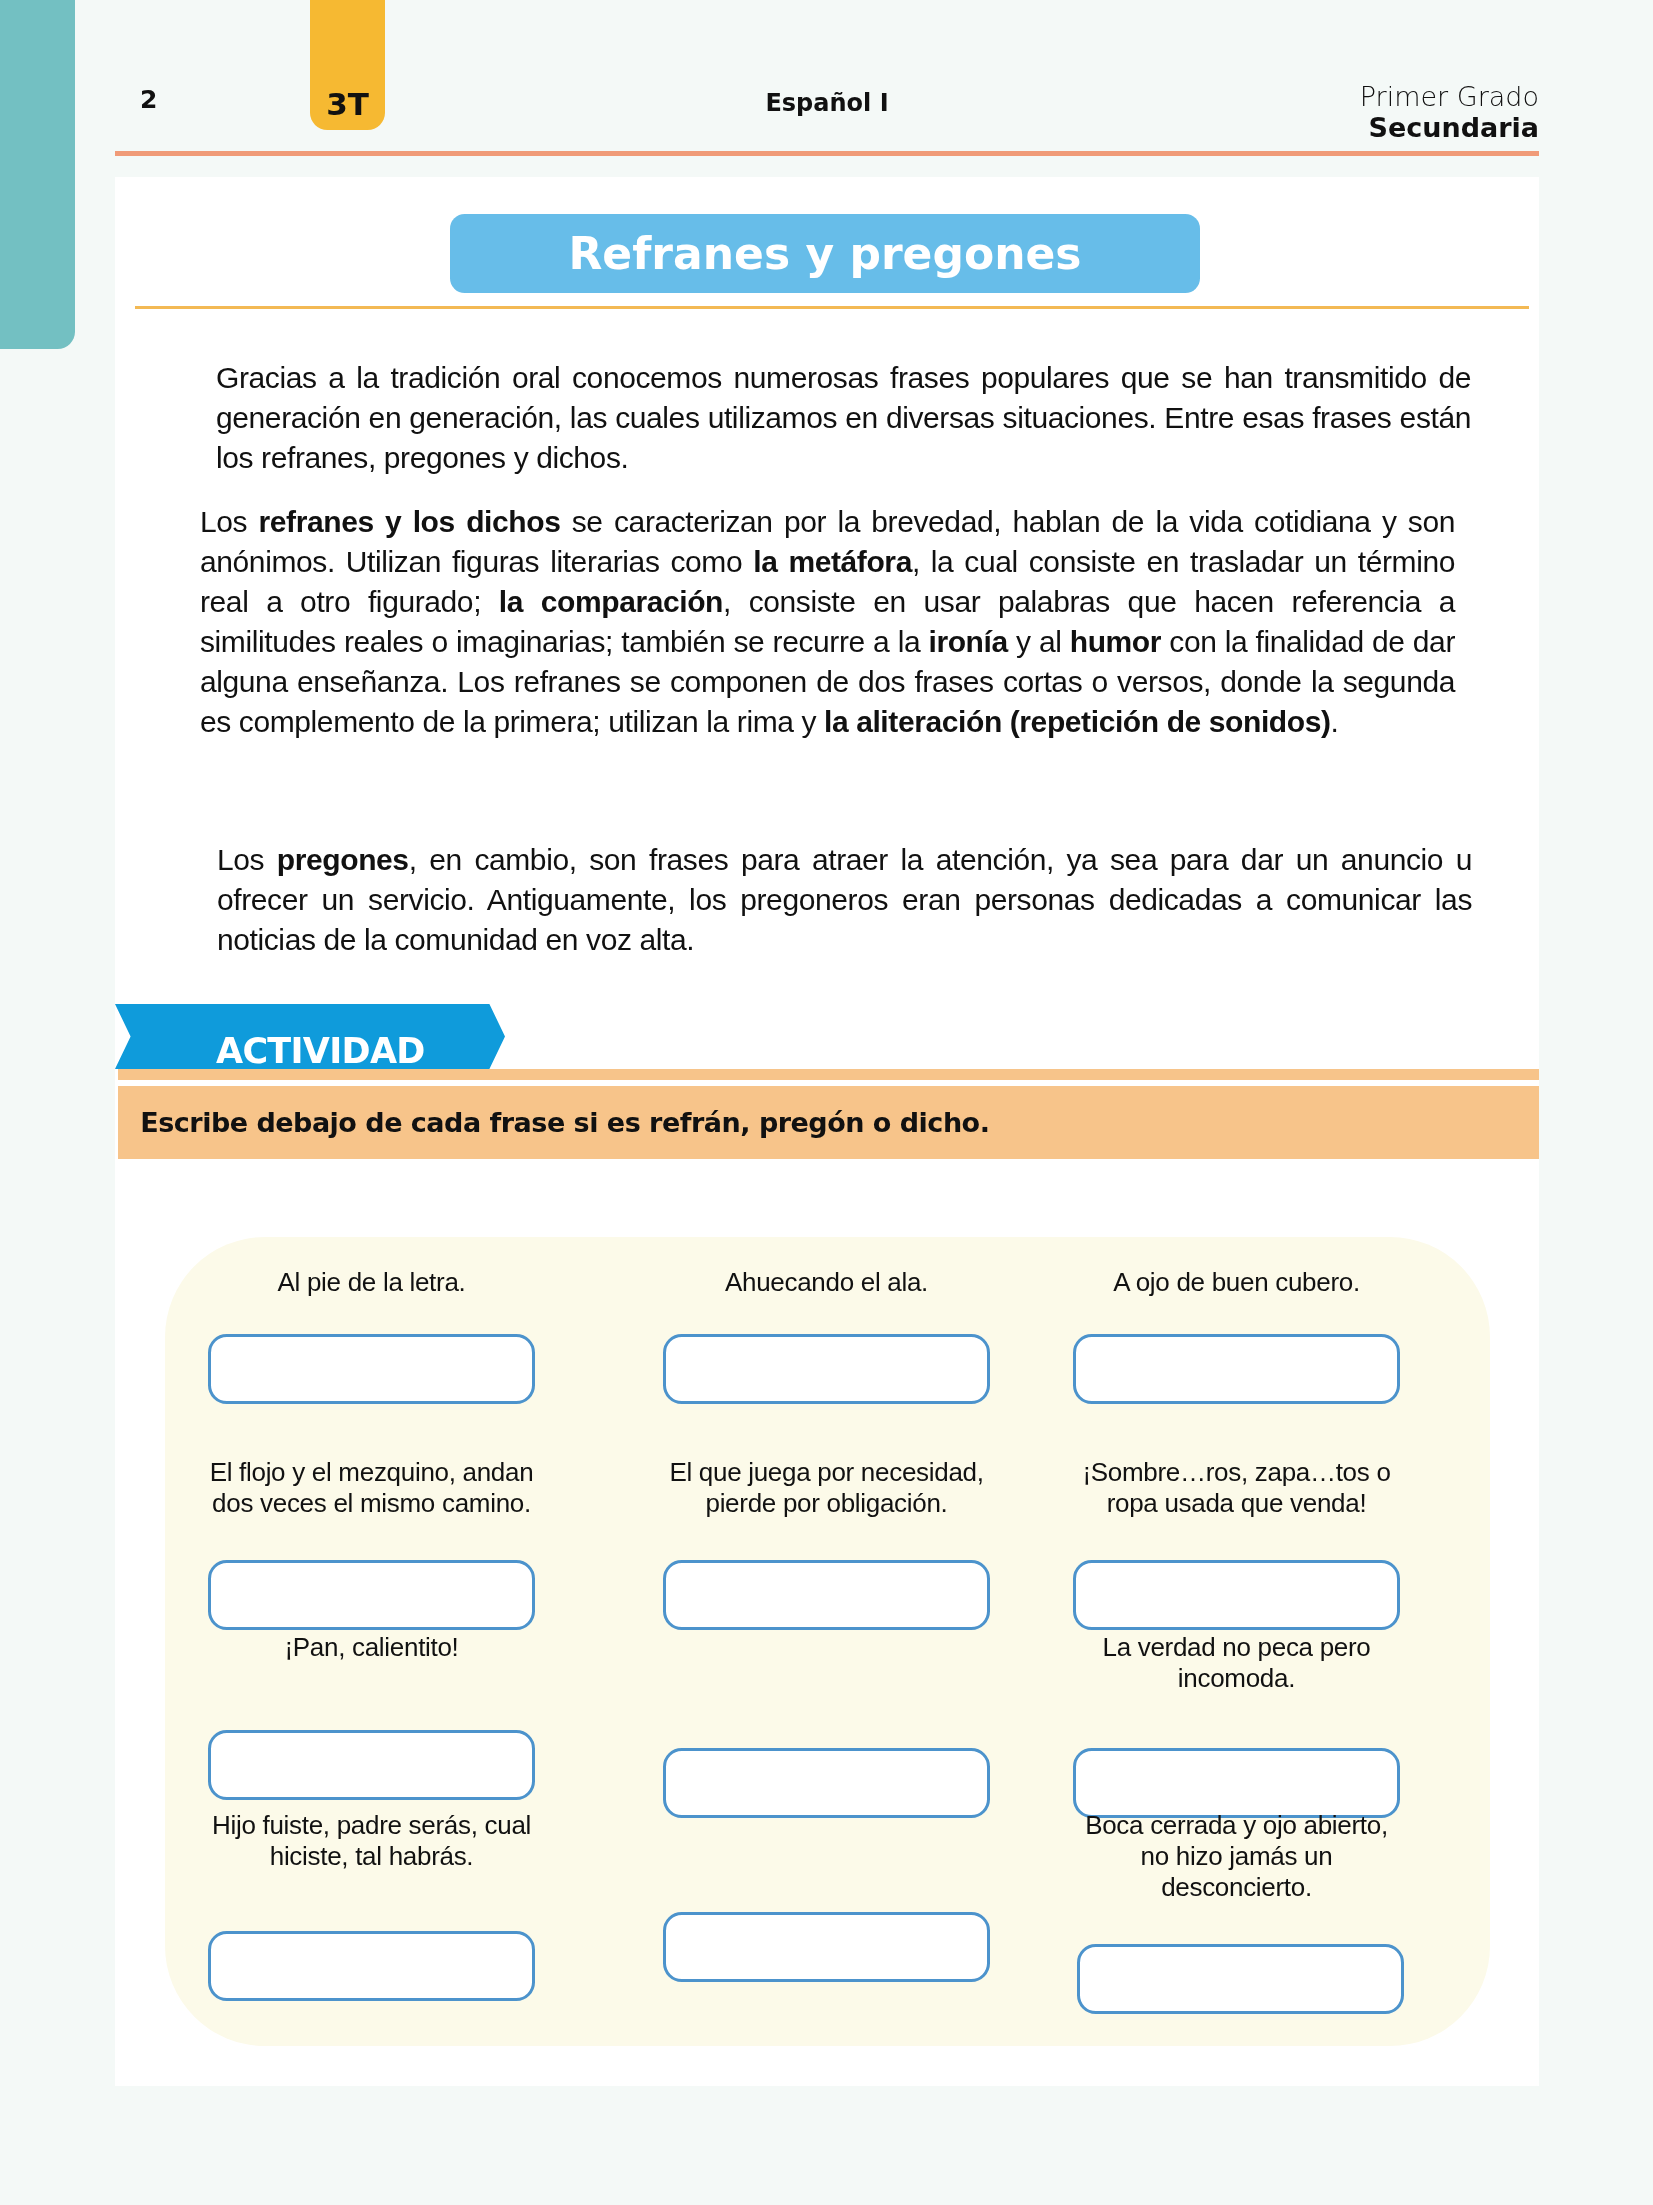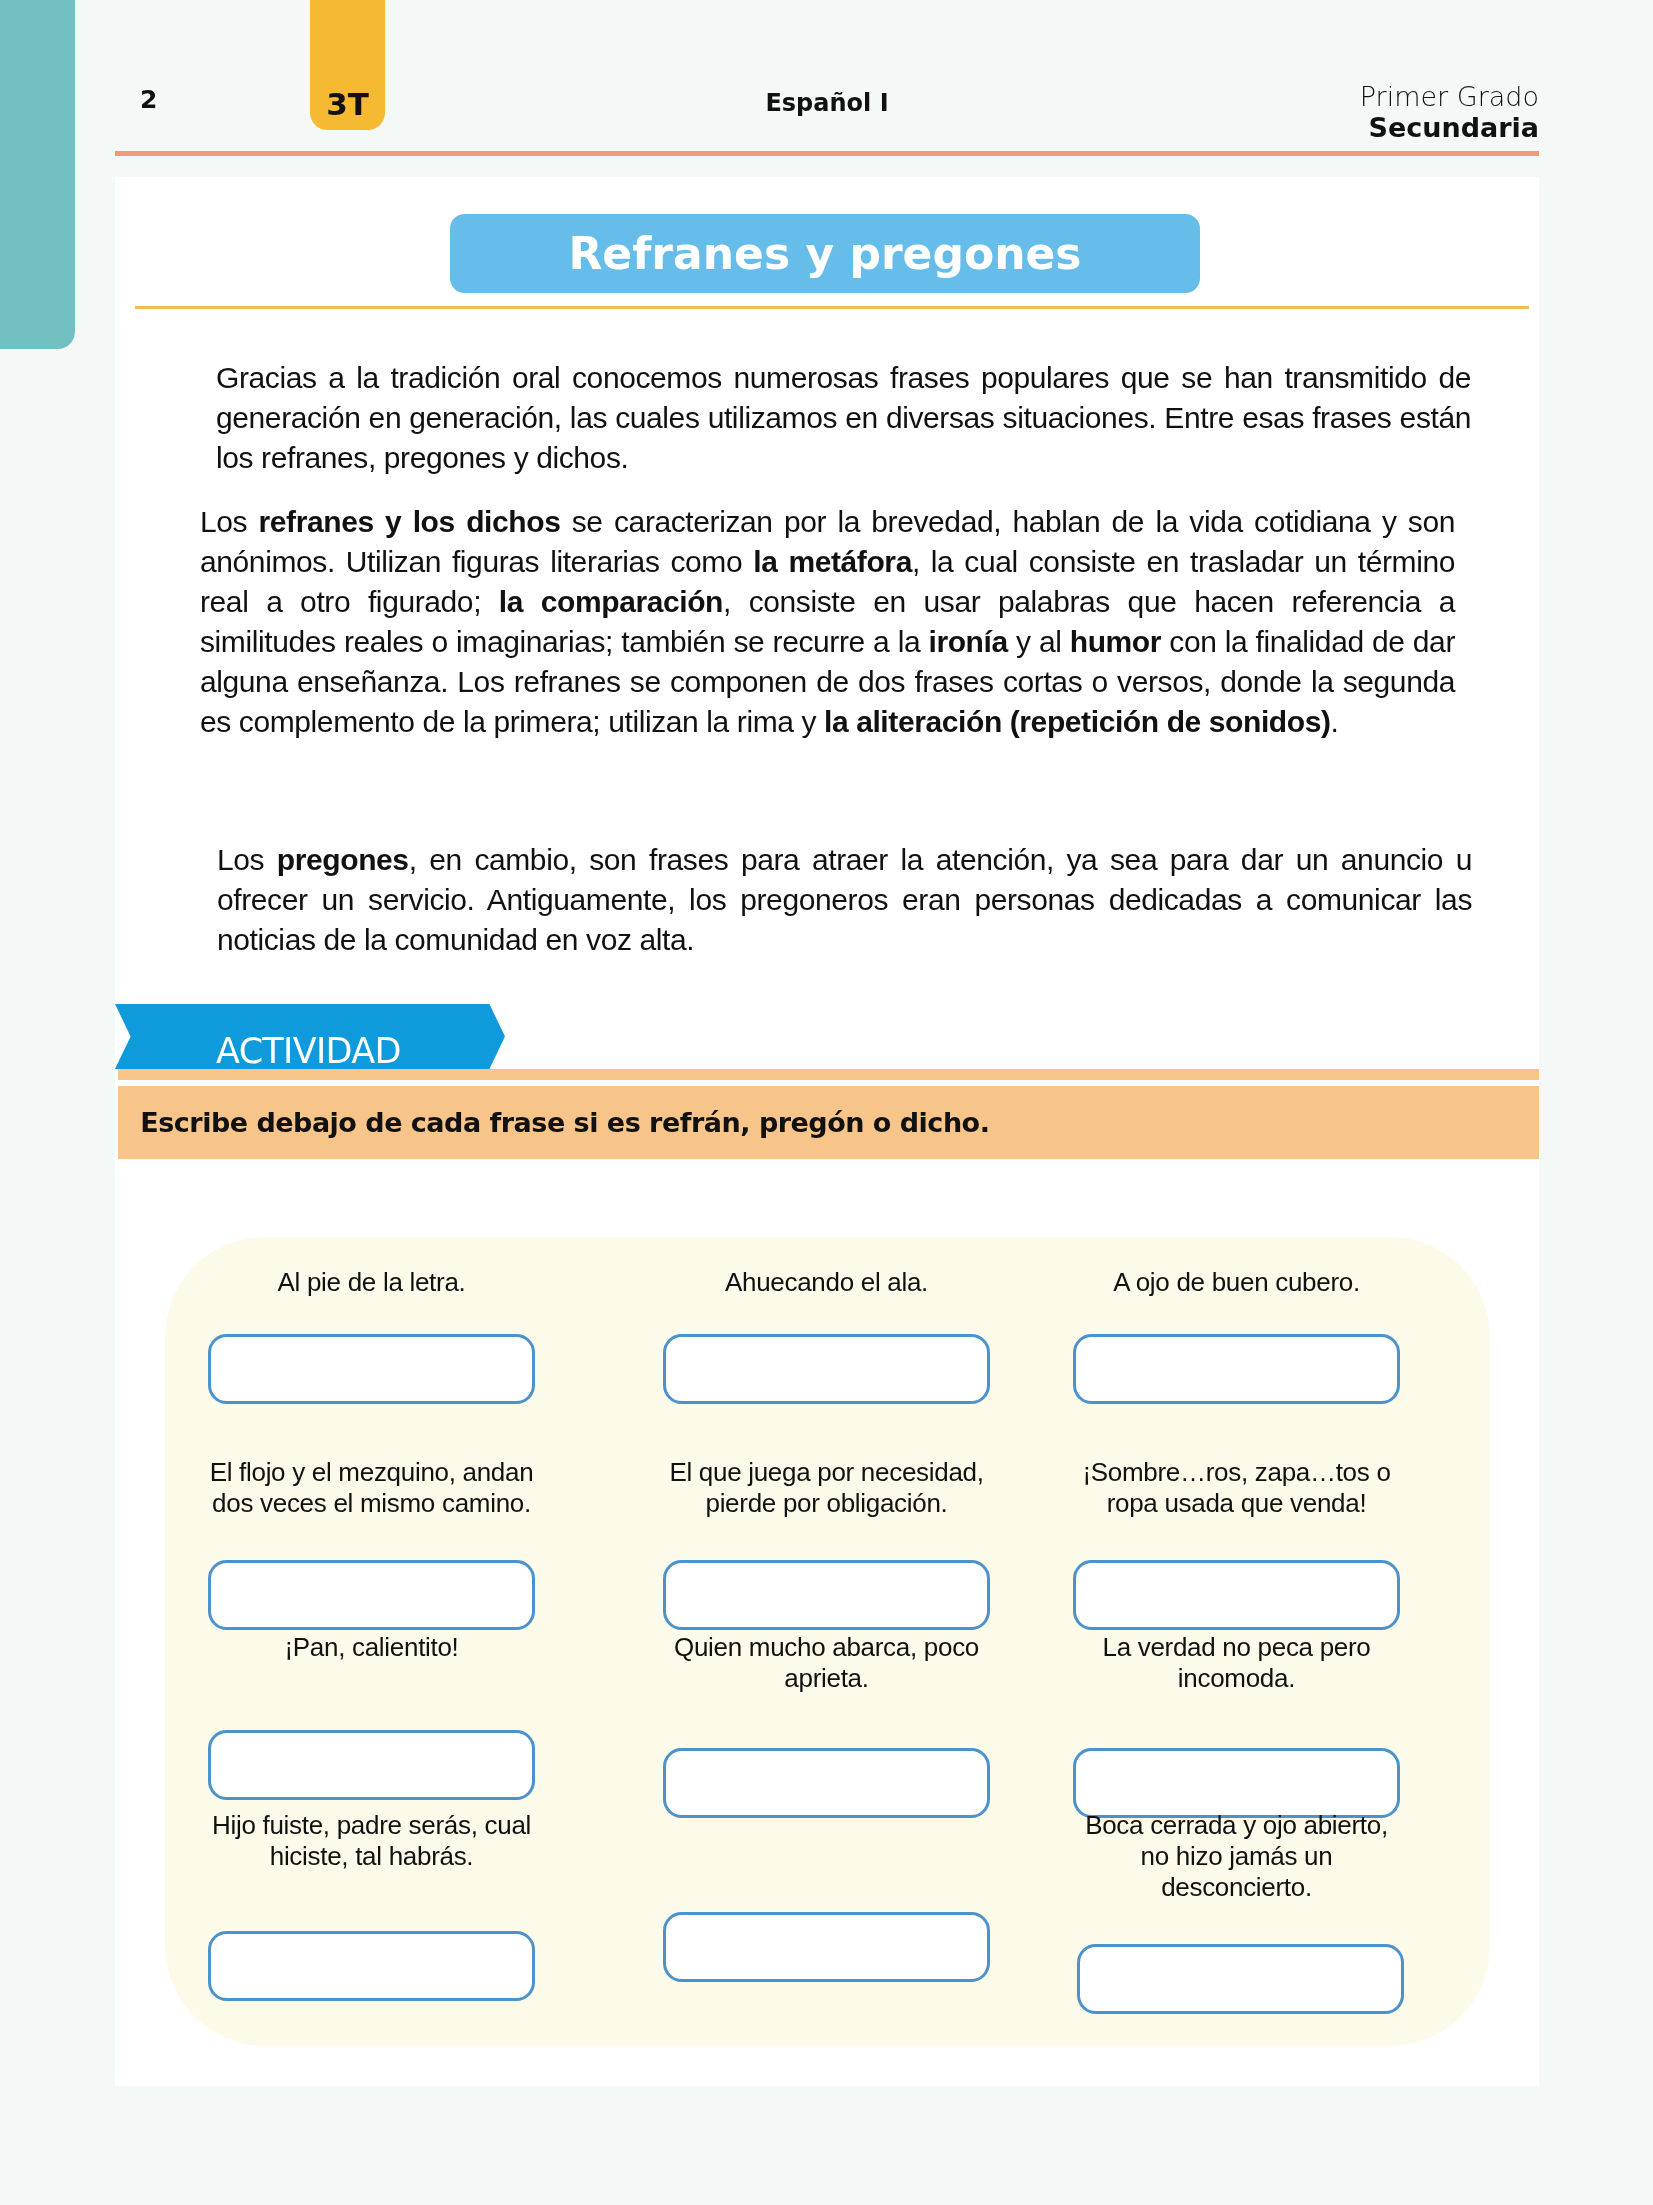--- a/index.html
+++ b/index.html
@@ -44,21 +44,21 @@
   .p2 { top: 325px; }
   .p3 { top: 646px; }
   .body-text b { font-weight: bold; }
 
   .act-tag {
     position: absolute; left: 0; top: 827px; width: 390px; height: 65px;
     background: #0f9bdb;
     clip-path: polygon(0 0, 96% 0, 100% 50%, 96% 100%, 0 100%, 4% 50%);
     display: flex; align-items: center; padding-left: 101px; box-sizing: border-box;
   }
-  .act-tag span { font-family: "DejaVu Sans", sans-serif; font-weight: normal; font-size: 35px; color: #fff; letter-spacing: -0.7px; margin-top: 28px; }
+  .act-tag span { font-family: "DejaVu Sans", sans-serif; font-weight: bold; font-size: 35px; color: #fff; letter-spacing: -0.7px; margin-top: 28px; }
   .act-rule { position: absolute; left: 3.3px; width: 1421px; top: 892px; height: 11.3px; background: #f7c48a; }
   .instr {
     position: absolute; left: 3.3px; width: 1421px; top: 909px; height: 73px; background: #f7c48a;
     display: flex; align-items: center; padding-left: 22px; box-sizing: border-box;
   }
   .instr span { font-family: "DejaVu Sans", sans-serif; font-weight: bold; font-size: 27px; letter-spacing: -0.5px; }
 
   .panel {
     position: absolute; left: 50px; top: 1060px; width: 1325px; height: 809px;
     background: #fcfae9; border-radius: 100px;
@@ -126,23 +126,20 @@
       </div>
       <input type="text" class="answer" style="left: 498px; top: 323px;">
       <div class="cell" style="left: 905px; top: 220px;">
         <div class="phrase">¡Sombre…ros, zapa…tos o ropa usada que venda!</div>
       </div>
       <input type="text" class="answer" style="left: 908px; top: 323px;">
       <div class="cell" style="left: 40px; top: 395px;">
         <div class="phrase">¡Pan, calientito!</div>
       </div>
       <input type="text" class="answer" style="left: 43px; top: 493px;">
-      <div class="cell" style="left: 495px; top: 395px;">
-        <div class="phrase">Quien mucho abarca, poco aprieta.</div>
-      </div>
       <input type="text" class="answer" style="left: 498px; top: 511px;">
       <div class="cell" style="left: 905px; top: 395px;">
         <div class="phrase">La verdad no peca pero incomoda.</div>
       </div>
       <input type="text" class="answer" style="left: 908px; top: 511px;">
       <div class="cell" style="left: 40px; top: 573px;">
         <div class="phrase">Hijo fuiste, padre serás, cual hiciste, tal habrás.</div>
       </div>
       <input type="text" class="answer" style="left: 43px; top: 694px;">
       <input type="text" class="answer" style="left: 498px; top: 675px;">

